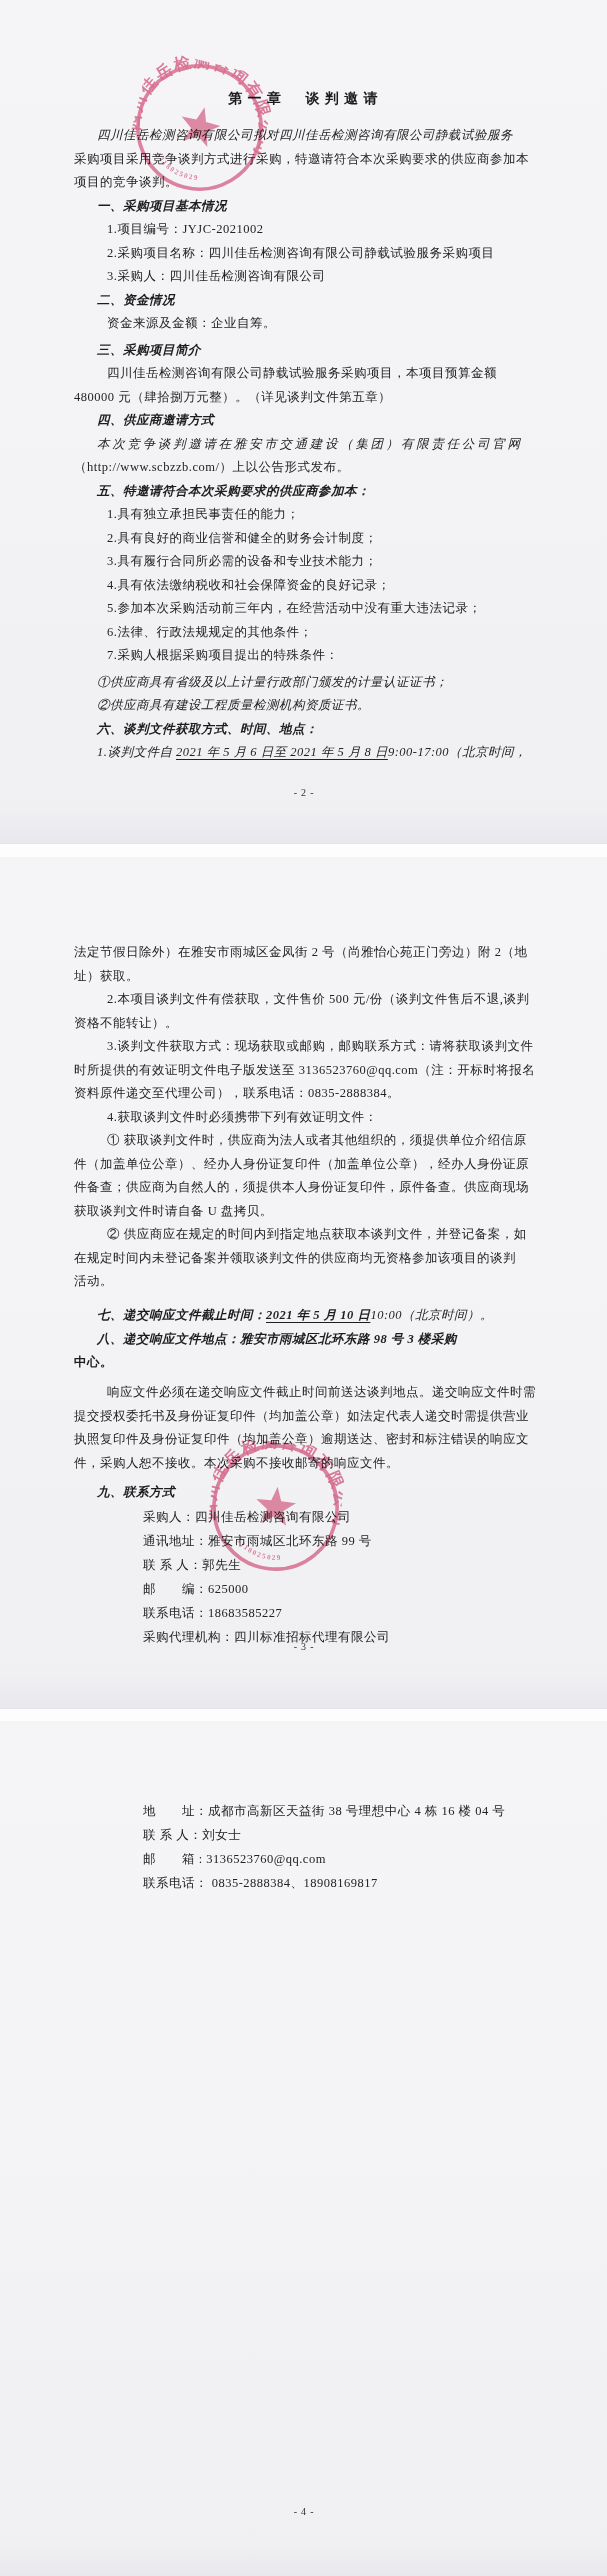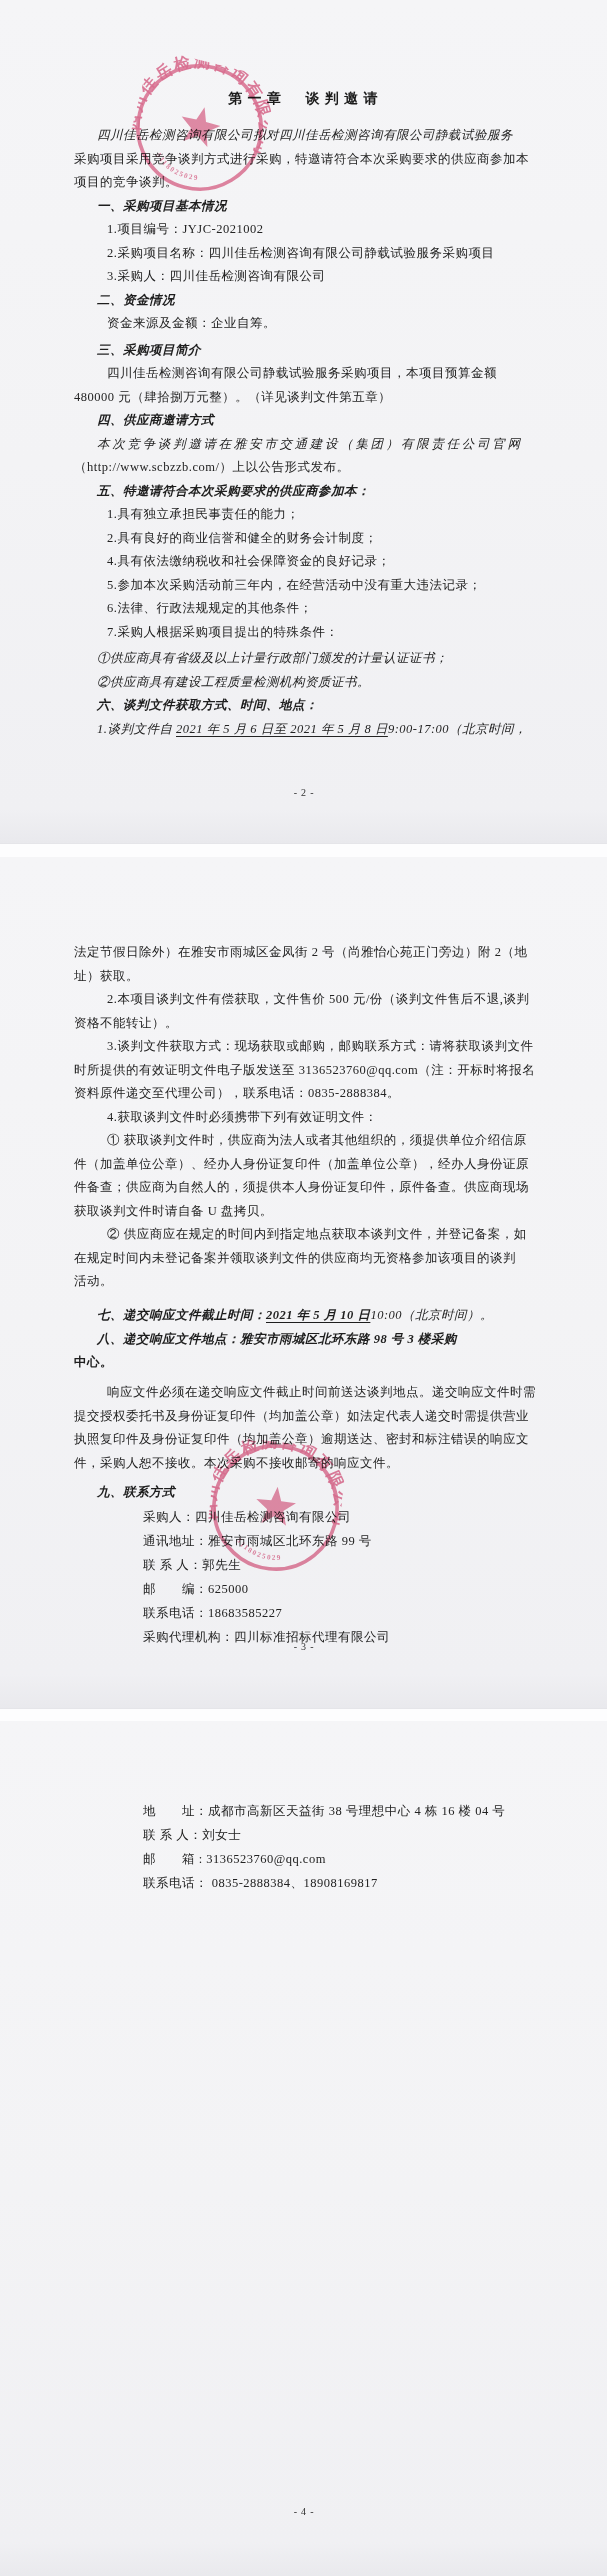--- a/index.html
+++ b/index.html
@@ -79,20 +79,21 @@
       <div class="line ind2">四川佳岳检测咨询有限公司静载试验服务采购项目，本项目预算金额</div>
       <div class="line">480000 元（肆拾捌万元整）。（详见谈判文件第五章）</div>
 
       <div class="line b ind1">四、供应商邀请方式</div>
       <div class="line ind1 wide">本次竞争谈判邀请在雅安市交通建设（集团）有限责任公司官网</div>
       <div class="line">（http://www.scbzzb.com/）上以公告形式发布。</div>
 
       <div class="line b ind1">五、特邀请符合本次采购要求的供应商参加本：</div>
       <div class="line ind2">1.具有独立承担民事责任的能力；</div>
       <div class="line ind2">2.具有良好的商业信誉和健全的财务会计制度；</div>
+      <div class="line ind2">3.具有履行合同所必需的设备和专业技术能力；</div>
       <div class="line ind2">4.具有依法缴纳税收和社会保障资金的良好记录；</div>
       <div class="line ind2">5.参加本次采购活动前三年内，在经营活动中没有重大违法记录；</div>
       <div class="line ind2">6.法律、行政法规规定的其他条件；</div>
       <div class="line ind2">7.采购人根据采购项目提出的特殊条件：</div>
       <div class="line ind1 mt4">①供应商具有省级及以上计量行政部门颁发的计量认证证书；</div>
       <div class="line ind1">②供应商具有建设工程质量检测机构资质证书。</div>
 
       <div class="line b ind1">六、谈判文件获取方式、时间、地点：</div>
       <div class="line ind1">
         <span>1.谈判文件自 </span><span class="u">2021 年 5 月 6 日至 2021 年 5 月 8 日</span><span>9:00-17:00（北京时间，</span>

